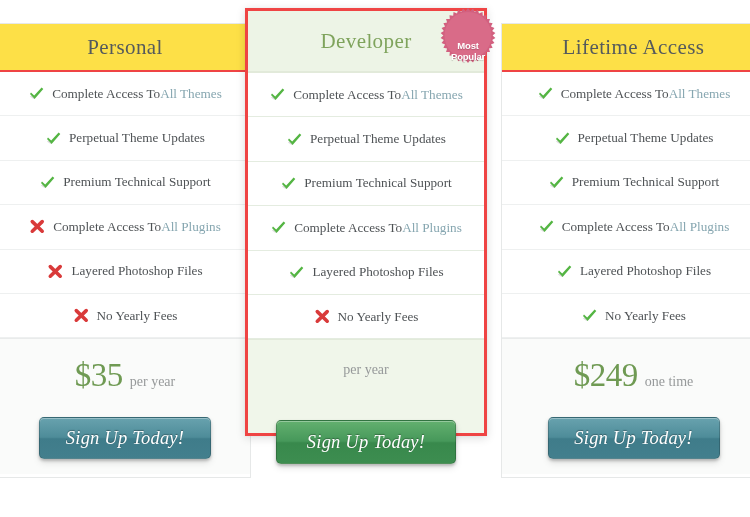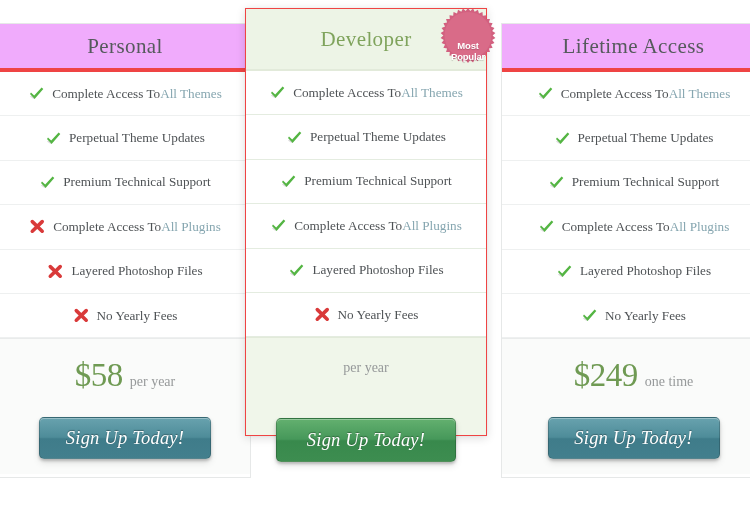--- a/index.html
+++ b/index.html
@@ -25,33 +25,33 @@
     background: #ffffff;
     border: 1px solid #e6e8e8;
   }
 
   .col-personal  { left: 0px;   top: 23px; width: 251px; height: 455px; border-left: none; }
   .col-lifetime  { left: 501px; top: 23px; width: 264px; height: 455px; border-right: none; }
 
   .col-developer {
     left: 245px; top: 8px; width: 242px; height: 428px;
     background: #f0f6ea;
-    border: 1px solid #ef4444;
+    border: 3px solid #ef4444;
     box-shadow: 0 2px 9px rgba(0,0,0,0.14), 0 0 1px rgba(0,0,0,0.08);
     z-index: 5;
   }
 
   
   .plan-header {
     height: 48px;
     display: flex;
     align-items: center;
     justify-content: center;
-    background: #f0abfc;
-    border-bottom: 4px solid #ef4444;
+    background: #fde047;
+    border-bottom: 2px solid #ef4444;
     position: relative;
   }
   .col-developer .plan-header {
     height: 61px;
     background: #edf4e6;
     border-bottom: 1px solid #e2eada;
   }
 
   .plan-title {
     font-family: "Liberation Serif", serif;
@@ -258,21 +258,21 @@
                 <line x1="3.3" y1="2.6" x2="13.2" y2="12.2"></line>
                 <line x1="13.2" y1="2.6" x2="3.3" y2="12.2"></line>
               </g>
             </svg>
           </span>
           <span class="feature-label">No Yearly Fees</span>
         </div>
       </div>
     <div class="plan-footer">
       <div class="price-line">
-        <span class="price-amount">$58</span>
+        <span class="price-amount">$35</span>
         <span class="price-period">per year</span>
       </div>
       <button class="signup-btn">Sign Up Today!</button>
     </div>
   </div>
 
   <div class="col col-developer">
     <div class="plan-header">
       <span class="plan-title">Developer</span>
     </div>

